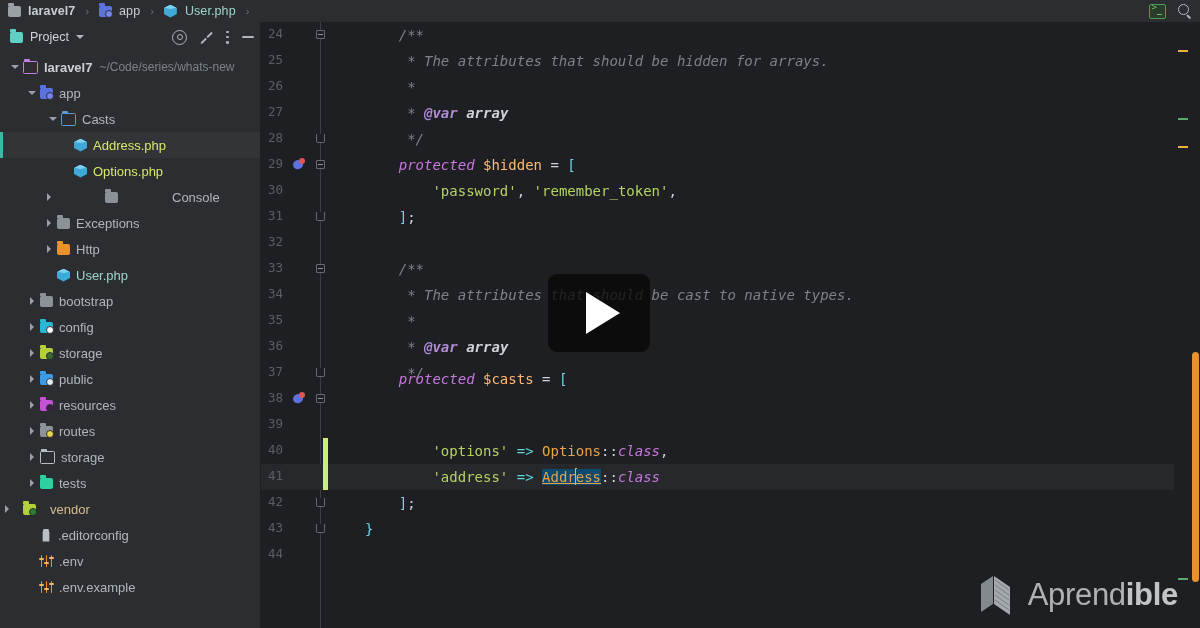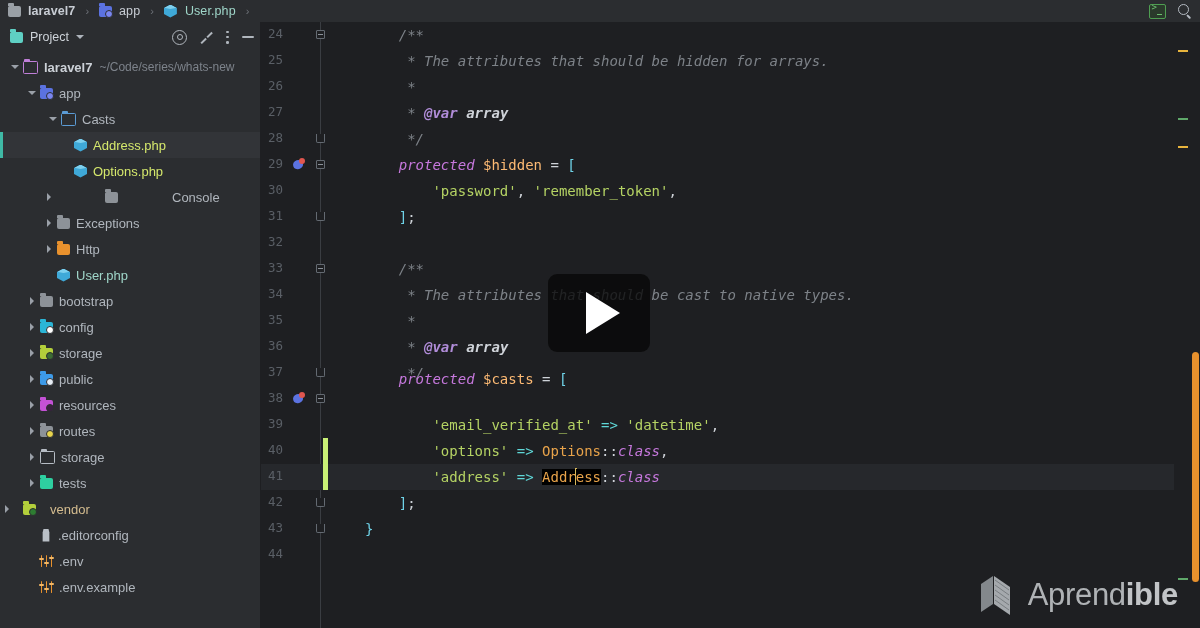--- a/index.html
+++ b/index.html
@@ -146,21 +146,21 @@
   .cmt-tag{color:#b08cd8;font-style:italic;font-weight:bold;}
   .cmt-val{color:#cfd3d9;font-style:italic;font-weight:bold;}
   .kw{color:#c678dd;font-style:italic;}
   .kw2{color:#c678dd;font-style:italic;}
   .var{color:#fdba74;}
   .op{color:#cfd3d9;}
   .brk{color:#6fd3e8;}
   .str{color:#b5d364;}
   .arrow2{color:#5fd7d7;}
   .cls{color:#e8a34a;}
-  .sel-txt{background:#000000;}
+  .sel-txt{background:#0c4a6e;text-decoration:underline;}
   .caret{display:inline-block;width:1.6px;height:17px;background:#d8b85a;vertical-align:-3px;
          margin:0 -0.8px;}
 
   
   .markers{position:absolute;right:12px;top:0;bottom:0;width:14px;background:#1e1f22;}
   .markers .mk{position:absolute;right:0;height:2px;}
   .scrollbar{position:absolute;right:0;top:0;bottom:0;width:12px;background:#1e1f22;}
   .scrollbar .thumb{position:absolute;right:1px;width:7px;background:#e8912d;border-radius:4px;}
 
   
@@ -478,21 +478,20 @@
           <div class="ln" style="top: 130px;">&nbsp;&nbsp;&nbsp;&nbsp;<span class="kw">protected</span><span class="op">&nbsp;</span><span class="var">$hidden</span><span class="op">&nbsp;=&nbsp;</span><span class="brk">[</span></div>
           <div class="ln" style="top: 156px;">&nbsp;&nbsp;&nbsp;&nbsp;&nbsp;&nbsp;&nbsp;&nbsp;<span class="str">'password'</span><span class="op">,&nbsp;</span><span class="str">'remember_token'</span><span class="op">,</span></div>
           <div class="ln" style="top: 182px;">&nbsp;&nbsp;&nbsp;&nbsp;<span class="brk">]</span><span class="op">;</span></div>
           <div class="ln" style="top: 208px;"></div>
           <div class="ln" style="top: 234px;">&nbsp;&nbsp;&nbsp;&nbsp;<span class="cmt">/**</span></div>
           <div class="ln" style="top: 260px;">&nbsp;&nbsp;&nbsp;&nbsp;&nbsp;<span class="cmt">*&nbsp;The&nbsp;attributes&nbsp;that&nbsp;should&nbsp;be&nbsp;cast&nbsp;to&nbsp;native&nbsp;types.</span></div>
           <div class="ln" style="top: 286px;">&nbsp;&nbsp;&nbsp;&nbsp;&nbsp;<span class="cmt">*</span></div>
           <div class="ln" style="top: 312px;">&nbsp;&nbsp;&nbsp;&nbsp;&nbsp;<span class="cmt">*&nbsp;</span><span class="cmt-tag">@var</span><span class="cmt">&nbsp;</span><span class="cmt-val">array</span></div>
           <div class="ln" style="top: 338px;">&nbsp;&nbsp;&nbsp;&nbsp;&nbsp;<span class="cmt">*/</span></div>
           <div class="ln" style="top: 344px;">&nbsp;&nbsp;&nbsp;&nbsp;<span class="kw">protected</span><span class="op">&nbsp;</span><span class="var">$casts</span><span class="op">&nbsp;=&nbsp;</span><span class="brk">[</span></div>
-          <div class="ln" style="top: 390px;">&nbsp;&nbsp;&nbsp;&nbsp;&nbsp;&nbsp;&nbsp;&nbsp;<span class="str">'email_verified_at'</span><span class="op">&nbsp;</span><span class="arrow2">=&gt;</span><span class="op">&nbsp;</span><span class="str">'datetime'</span><span class="op">,</span></div>
           <div class="changebar" style="top: 416px; height: 26px;"></div>
           <div class="ln" style="top: 416px;">&nbsp;&nbsp;&nbsp;&nbsp;&nbsp;&nbsp;&nbsp;&nbsp;<span class="str">'options'</span><span class="op">&nbsp;</span><span class="arrow2">=&gt;</span><span class="op">&nbsp;</span><span class="cls">Options</span><span class="op">::</span><span class="kw2">class</span><span class="op">,</span></div>
           <div class="hl-line" style="top: 442px;"></div>
           <div class="changebar" style="top: 442px; height: 26px;"></div>
           <div class="ln" style="top: 442px;">&nbsp;&nbsp;&nbsp;&nbsp;&nbsp;&nbsp;&nbsp;&nbsp;<span class="str">'address'</span><span class="op">&nbsp;</span><span class="arrow2">=&gt;</span><span class="op">&nbsp;</span><span class="cls sel-txt">Addr</span><span class="caret"></span><span class="cls sel-txt">ess</span><span class="op">::</span><span class="kw2">class</span></div>
           <div class="ln" style="top: 468px;">&nbsp;&nbsp;&nbsp;&nbsp;<span class="brk">]</span><span class="op">;</span></div>
           <div class="ln" style="top: 494px;"><span class="brk">}</span></div>
           <div class="ln" style="top: 520px;"></div>
         </div>
 

